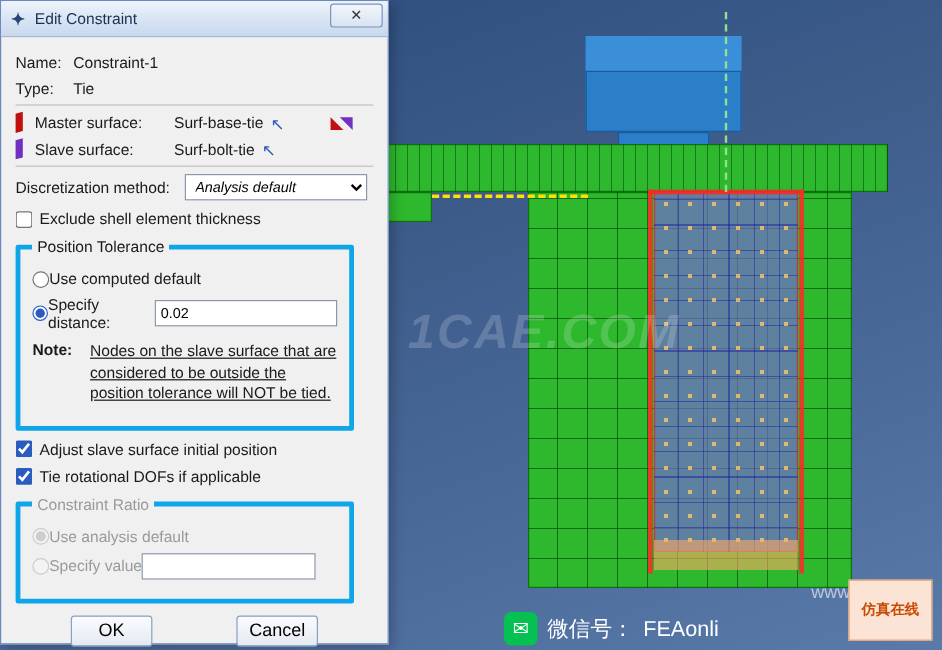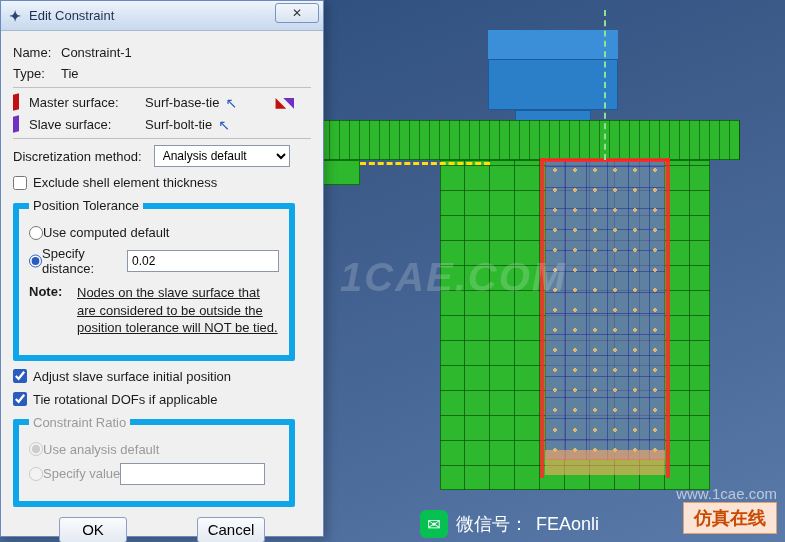--- a/index.html
+++ b/index.html
@@ -290,38 +290,38 @@
     margin-right: 6px;
   }
   select, input[type=text] {
     font-family: inherit;
     font-size: 12px;
     border: 1px solid #8a97a8;
     background: #fff;
     padding: 2px 4px;
     height: 22px;
   }
-  select { width: 136px; }
+  select { width: 152px; font-style: italic; }
   input[type=text].distance { width: 152px; }
   input[type=text].specify-val { width: 145px; background:#fff; }
 
   .checkbox-row {
     display: flex;
     align-items: center;
     margin: 8px 0;
     gap: 6px;
   }
   input[type=checkbox] {
     width: 14px;
     height: 14px;
     accent-color: #2a5bbf;
   }
 
   fieldset {
-    border: 6px solid #0ea5e9;
+    border: 4px solid #0ea5e9;
     border-radius: 2px;
     padding: 6px 10px 10px 10px;
     margin: 4px 16px 8px 0;
   }
   fieldset.disabled {
     color: #9a9a9a;
   }
   legend {
     padding: 0 4px;
     font-size: 13px;
@@ -377,22 +377,22 @@
     font-weight:bold;
     font-style:italic;
     letter-spacing:2px;
     pointer-events:none;
   }
   .corner-badge {
     position:absolute;
     right:8px; bottom:8px;
     background:#fbe4d6;
     color:#c94a00;
-    font-size:18px;
-    padding:3px 10px;
+    font-size:12px;
+    padding:16px 10px;
     font-weight:bold;
     border:1px solid #e0a070;
   }
   .corner-url {
     position:absolute;
     right:8px; bottom:40px;
     color:rgba(255,255,255,0.6);
     font-size:15px;
     text-align:right;
   }

